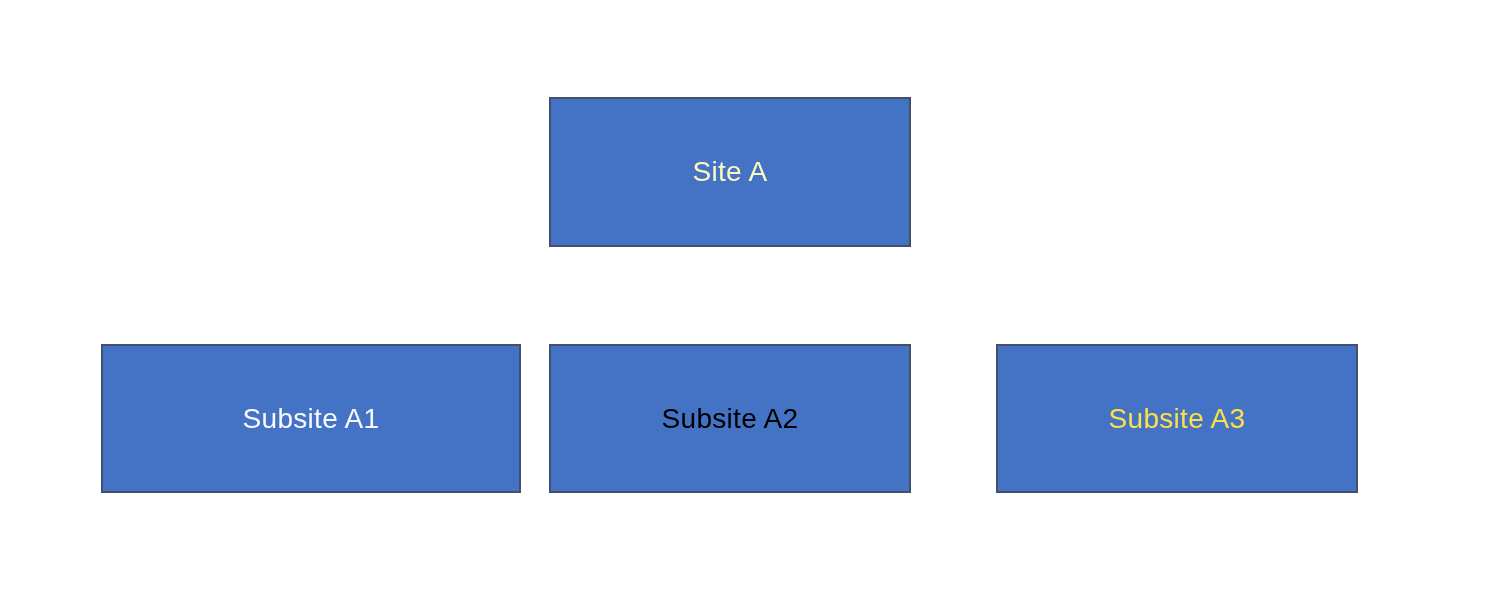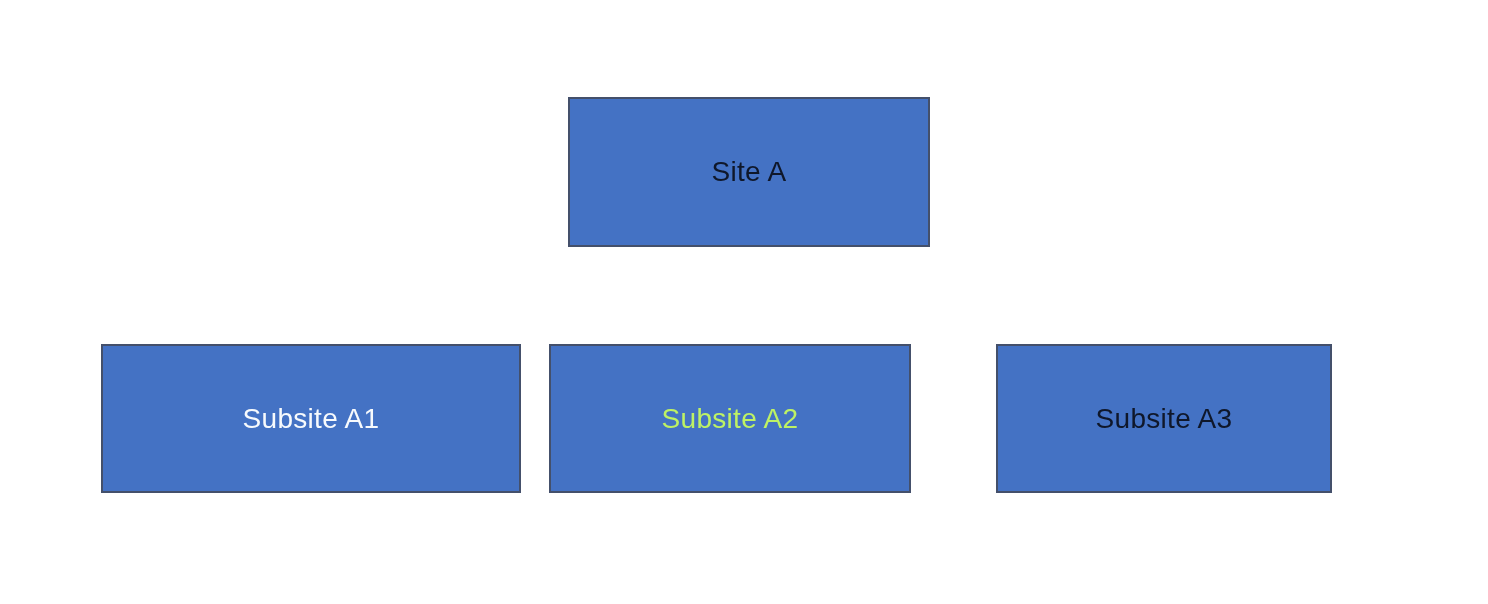--- a/index.html
+++ b/index.html
@@ -27,29 +27,29 @@
     font-size: 28px;
     font-weight: 400;
     letter-spacing: 0.3px;
   }
 </style>
 </head>
 <body>
 
 <div id="canvas" style="background: rgb(255, 255, 255);">
 
-  <div class="diagram-node" style="left: 568px; top: 97px; width: 362px; height: 150px; background: rgb(68, 114, 196); border: 2px solid rgb(68, 80, 107); color: #0f172a;">
+  <div class="diagram-node" style="left: 549px; top: 97px; width: 362px; height: 150px; background: rgb(68, 114, 196); border: 2px solid rgb(68, 80, 107); color: #fef9c3;">
     <span class="node-label">Site A</span>
   </div>
 
   <div class="diagram-node" style="left: 101px; top: 344px; width: 420px; height: 149px; background: rgb(68, 114, 196); border: 2px solid rgb(68, 80, 107); color: rgb(247, 250, 253);">
     <span class="node-label">Subsite A1</span>
   </div>
 
-  <div class="diagram-node" style="left: 549px; top: 344px; width: 362px; height: 149px; background: rgb(68, 114, 196); border: 2px solid rgb(68, 80, 107); color: #bef264;">
+  <div class="diagram-node" style="left: 549px; top: 344px; width: 362px; height: 149px; background: rgb(68, 114, 196); border: 2px solid rgb(68, 80, 107); color: #000000;">
     <span class="node-label">Subsite A2</span>
   </div>
 
-  <div class="diagram-node" style="left: 996px; top: 344px; width: 336px; height: 149px; background: rgb(68, 114, 196); border: 2px solid rgb(68, 80, 107); color: #0f172a;">
+  <div class="diagram-node" style="left: 996px; top: 344px; width: 362px; height: 149px; background: rgb(68, 114, 196); border: 2px solid rgb(68, 80, 107); color: #fde047;">
     <span class="node-label">Subsite A3</span>
   </div>
 
 </div>
 
 </body></html>

